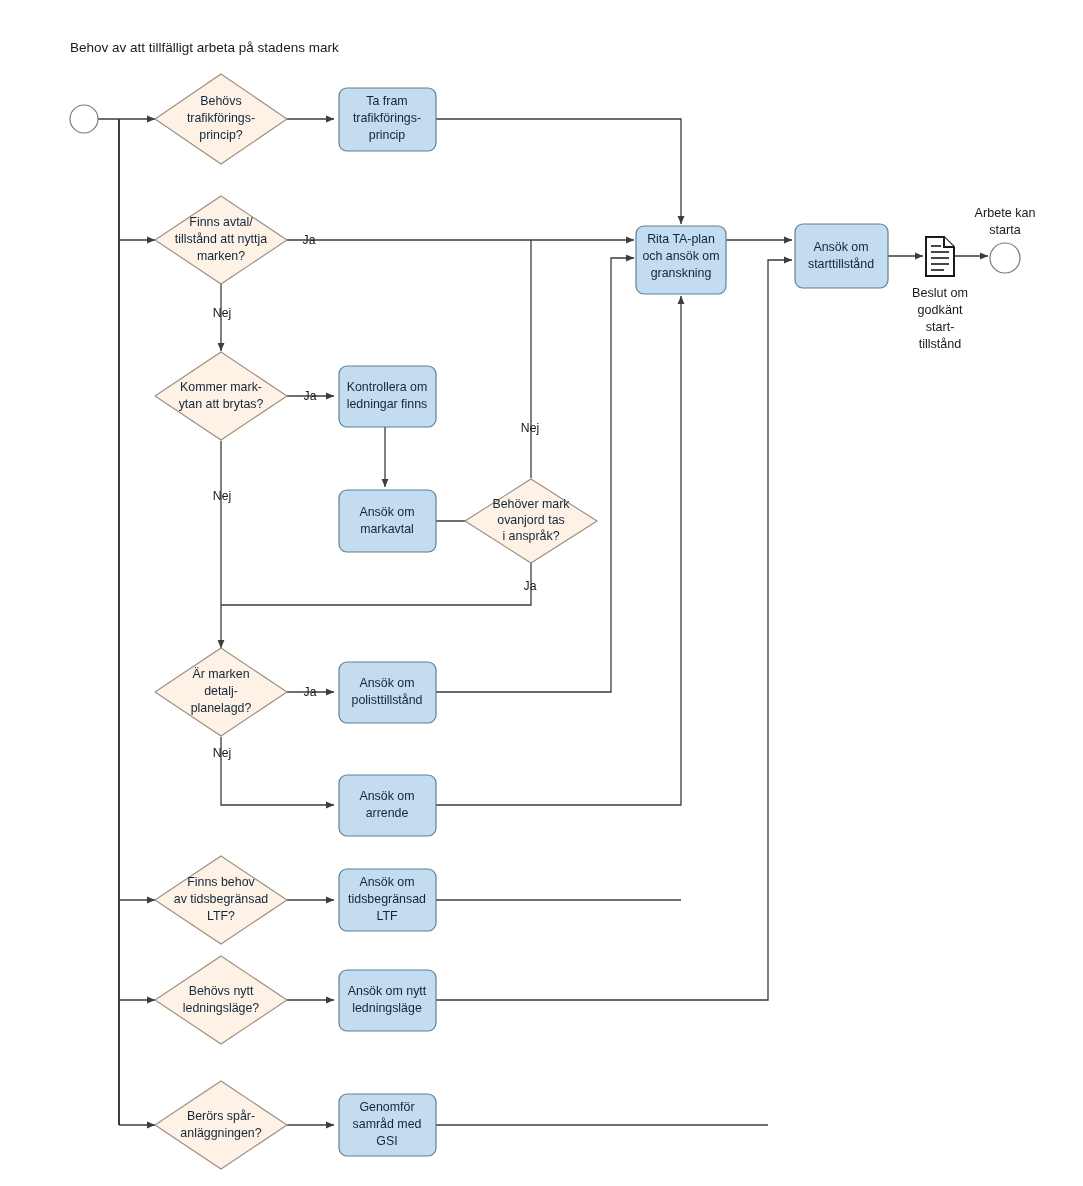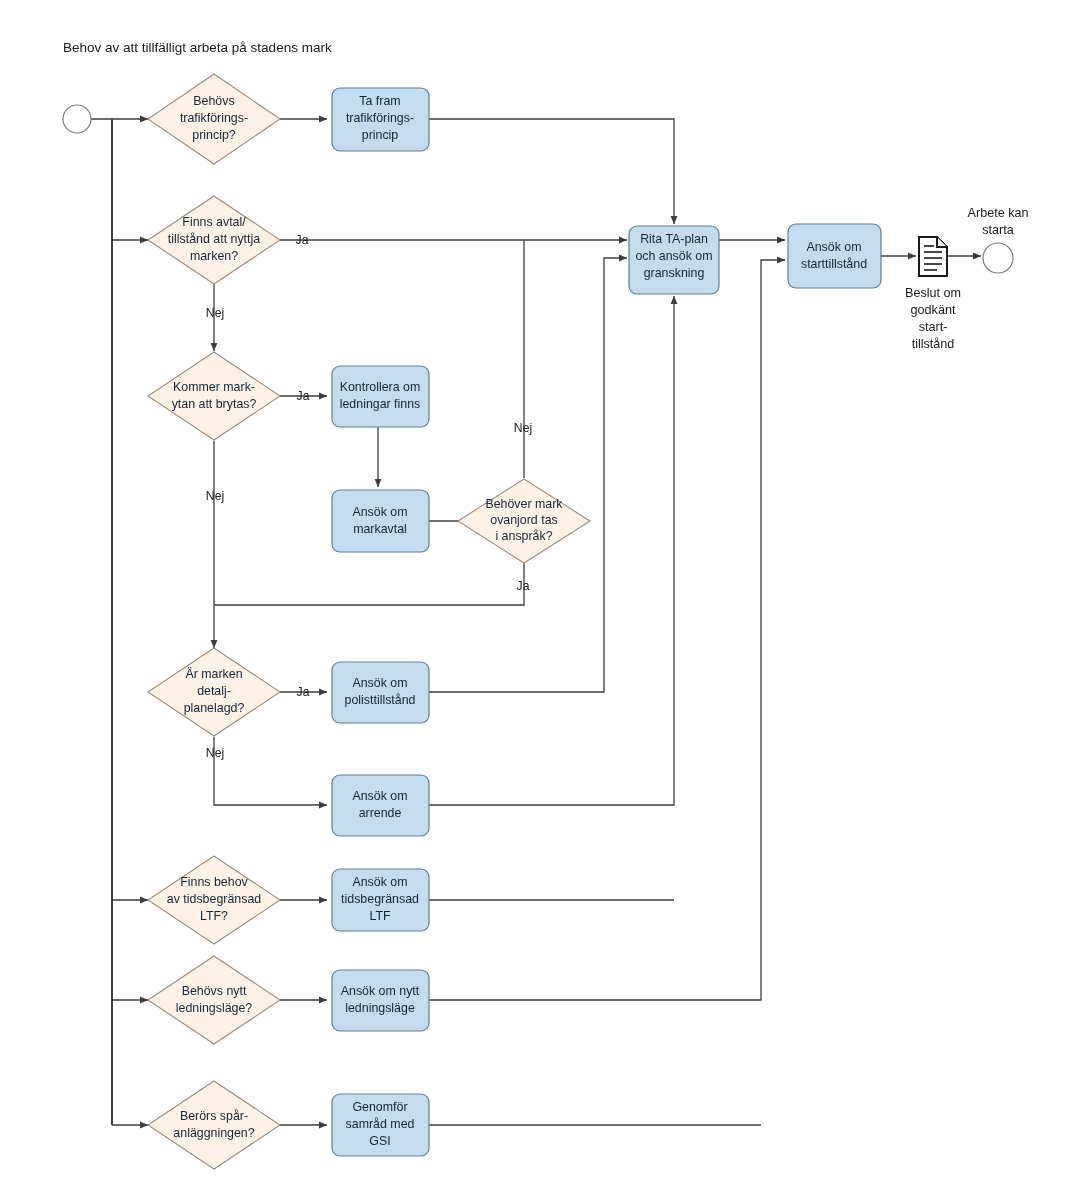--- a/index.html
+++ b/index.html
@@ -10,21 +10,21 @@
   body {
     width: 1083px;
     height: 1186px;
     font-family: "Liberation Sans", sans-serif;
     color: #1a1a1a;
     position: relative;
     overflow: hidden;
   }
   #flow-root {
     position: absolute;
-    left: 1px;
+    left: 8px;
     top: 0;
     width: 962px;
     height: 1186px;
   }
   svg { display: block; }
 
   .diagram-title {
     font-size: 13.5px;
     fill: #1a1a1a;
     font-family: "Liberation Sans", sans-serif;

